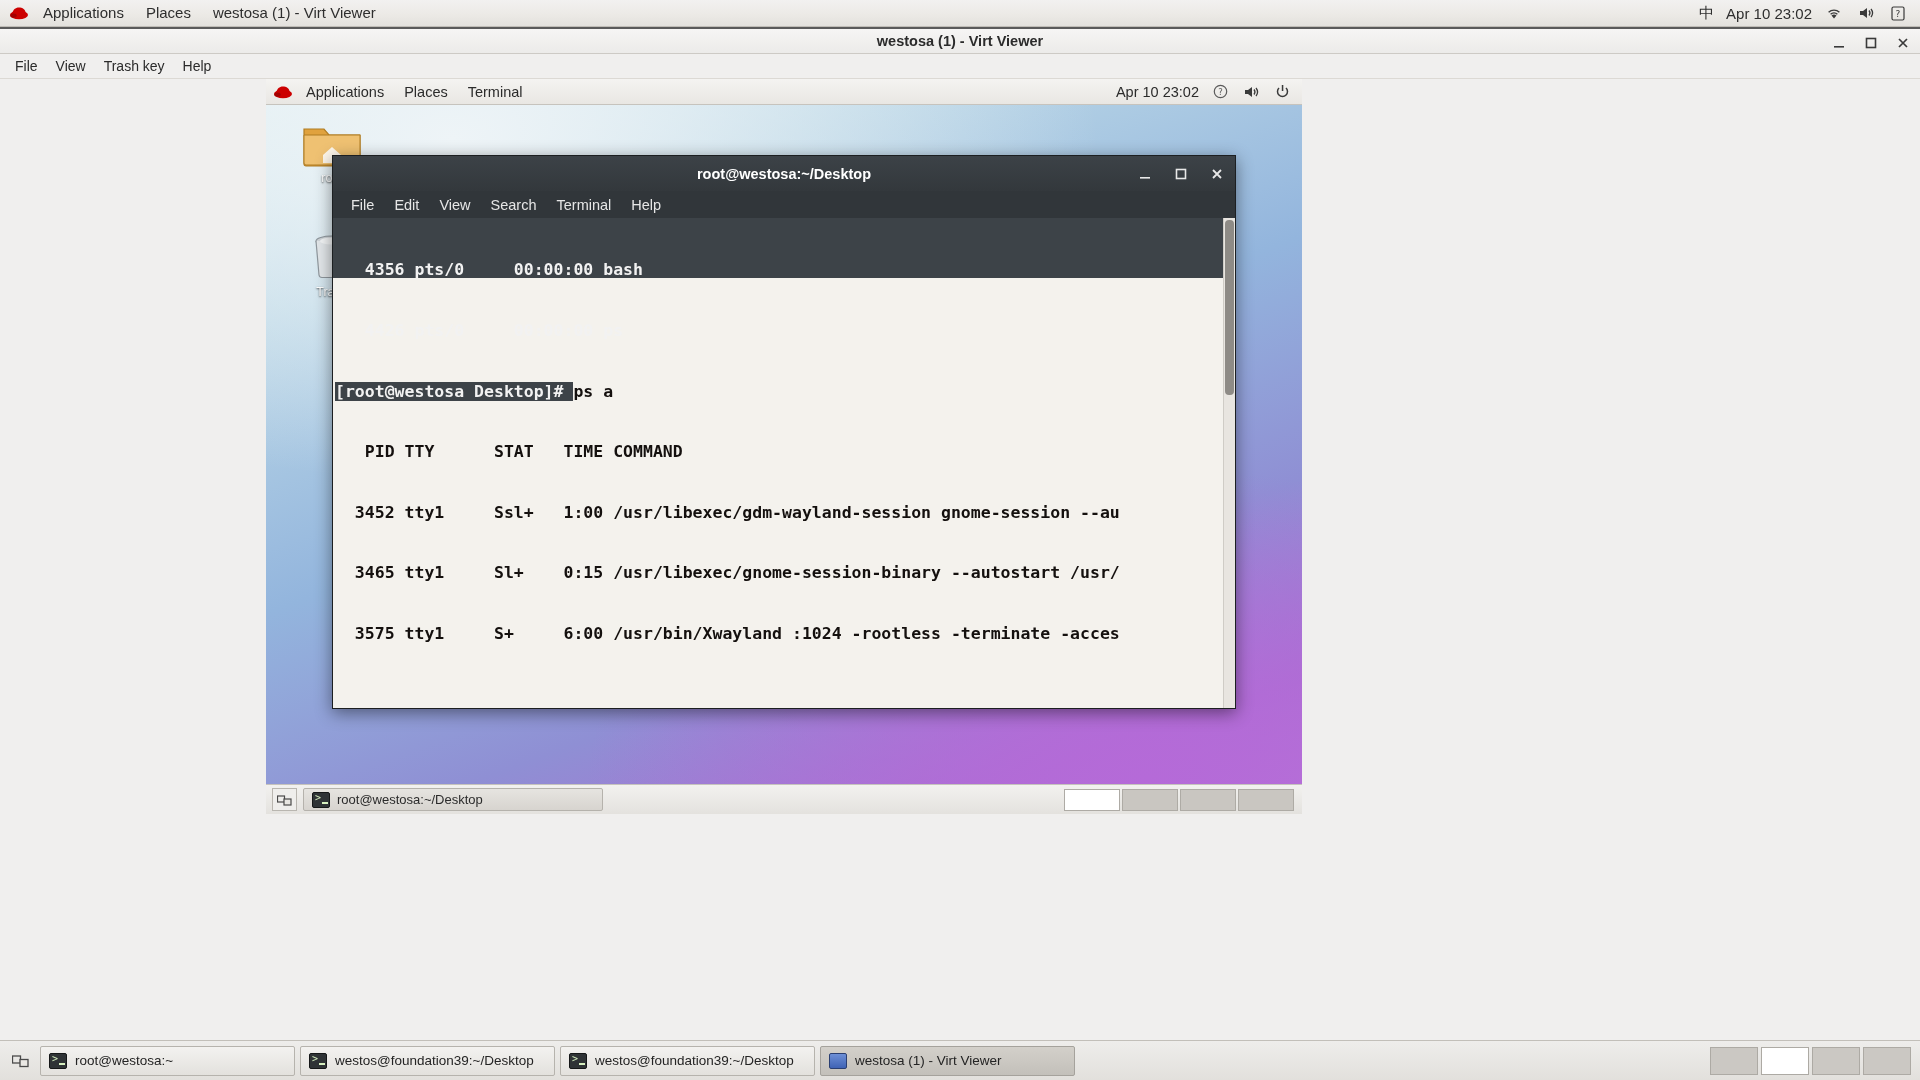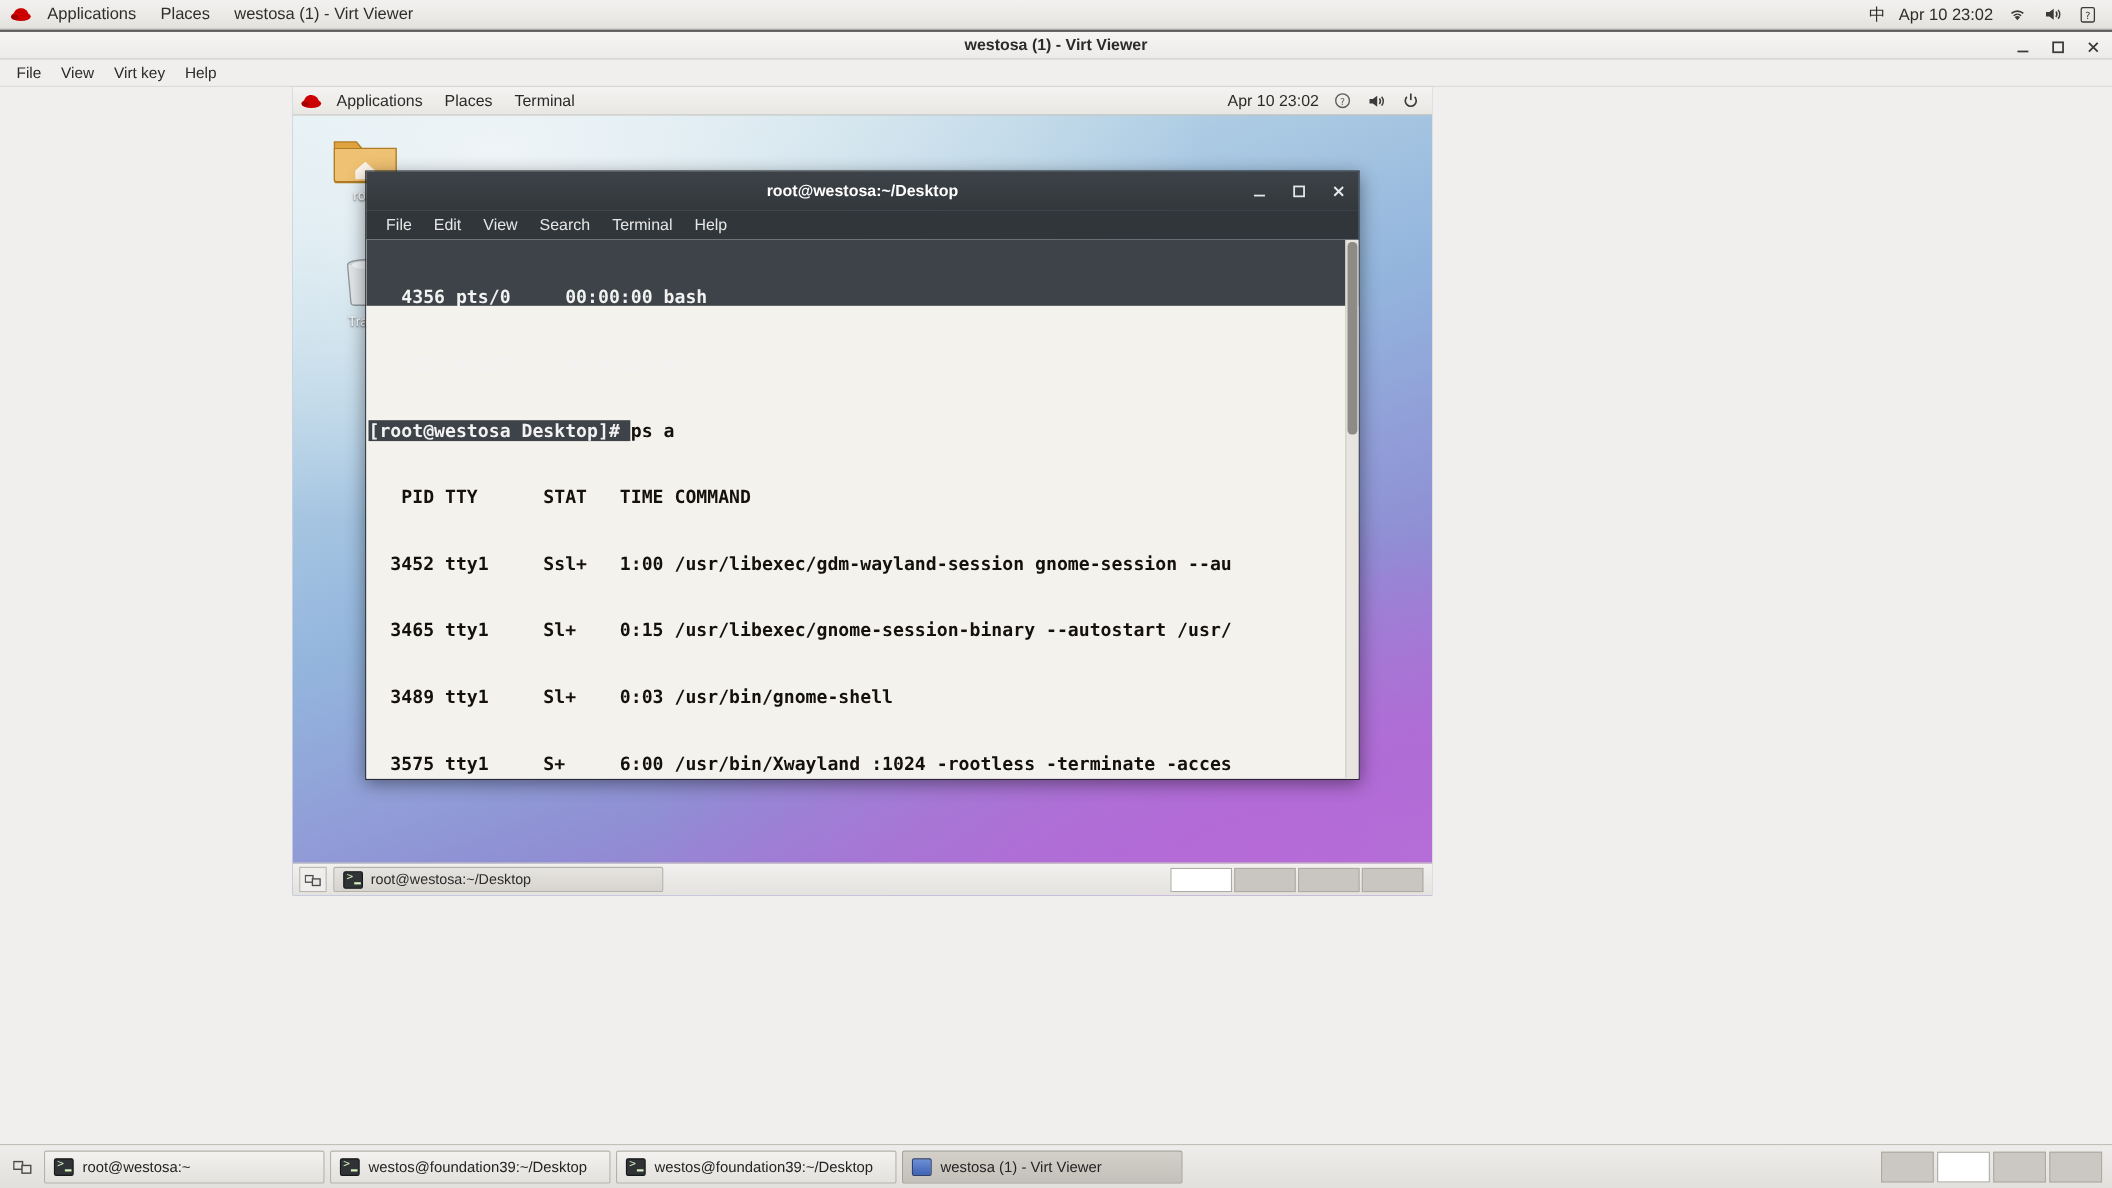--- a/index.html
+++ b/index.html
@@ -245,21 +245,21 @@
         <span class="wbtn">
           <svg width="14" height="14" viewBox="0 0 14 14">
               <path d="M3 3 L11 11 M11 3 L3 11" stroke="#3a3a3a" stroke-width="1.7"></path>
             </svg>
         </span>
       </span>
     </div>
     <div class="vv-menubar">
       <span class="mi">File</span>
       <span class="mi">View</span>
-      <span class="mi">Virt key</span>
+      <span class="mi">Trash key</span>
       <span class="mi">Help</span>
     </div>
   </div>
 
   <div class="vm-viewport">
     <div class="vm-wallpaper"></div>
 
     <div class="vm-panel">
       <div class="left">
         <span class="rh-logo">
@@ -349,21 +349,20 @@
       </div>
       <div class="term-body">
         <div class="term-dark-band"></div>
         <div class="term-lines">
           <div class="term-line dark">   4356 pts/0     00:00:00 bash</div>
           <div class="term-line dark">   4426 pts/0     00:00:00 ps</div>
           <div class="term-line prompt"><span class="ps1">[root@westosa Desktop]# </span><span>ps a</span></div>
           <div class="term-line">   PID TTY      STAT   TIME COMMAND</div>
           <div class="term-line">  3452 tty1     Ssl+   1:00 /usr/libexec/gdm-wayland-session gnome-session --au</div>
           <div class="term-line">  3465 tty1     Sl+    0:15 /usr/libexec/gnome-session-binary --autostart /usr/</div>
-          <div class="term-line">  3489 tty1     Sl+    0:03 /usr/bin/gnome-shell</div>
           <div class="term-line">  3575 tty1     S+     6:00 /usr/bin/Xwayland :1024 -rootless -terminate -acces</div>
           
           
           
           
           
           
           
           
           

